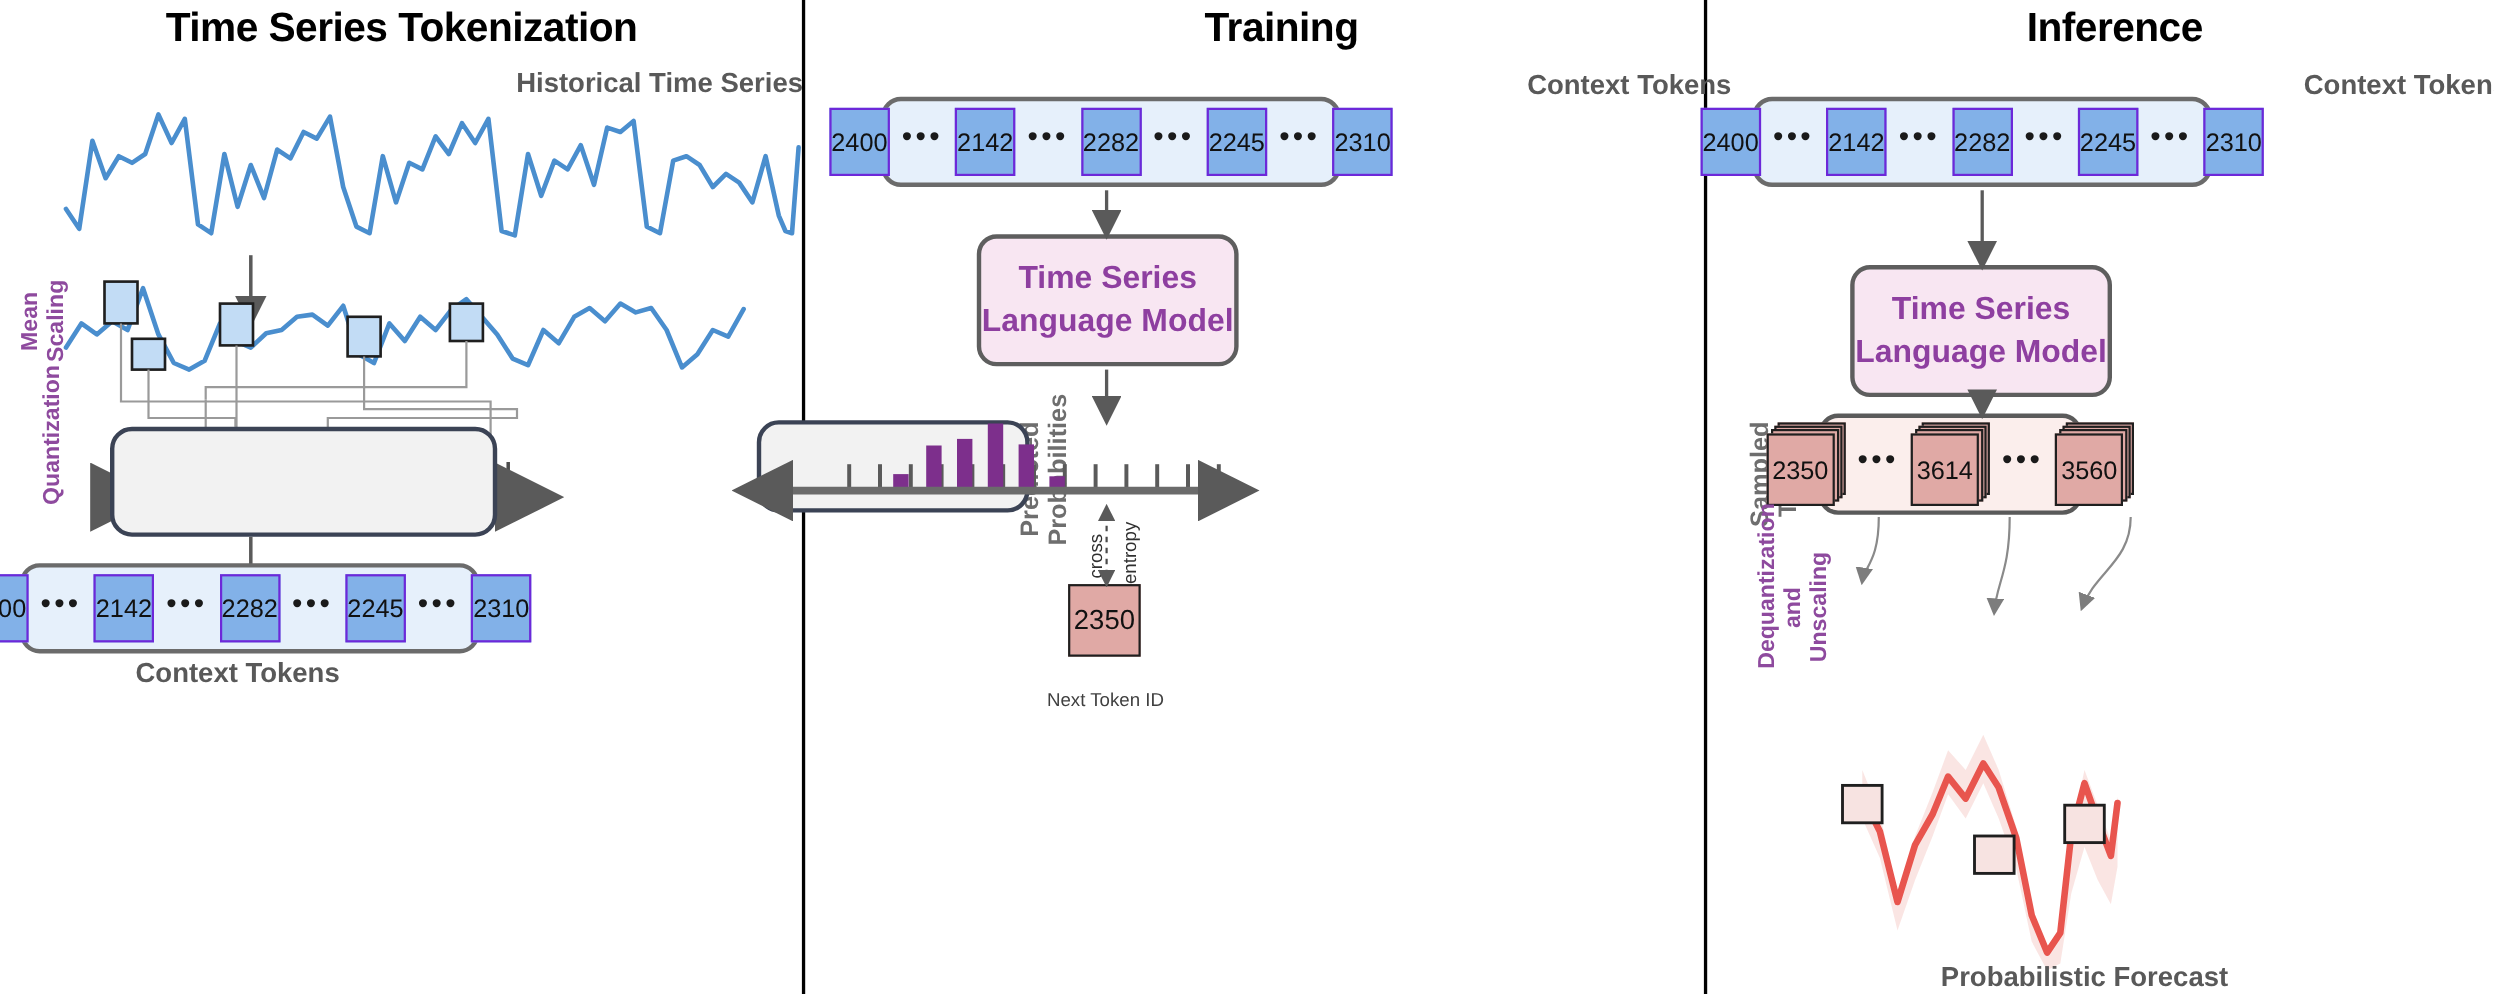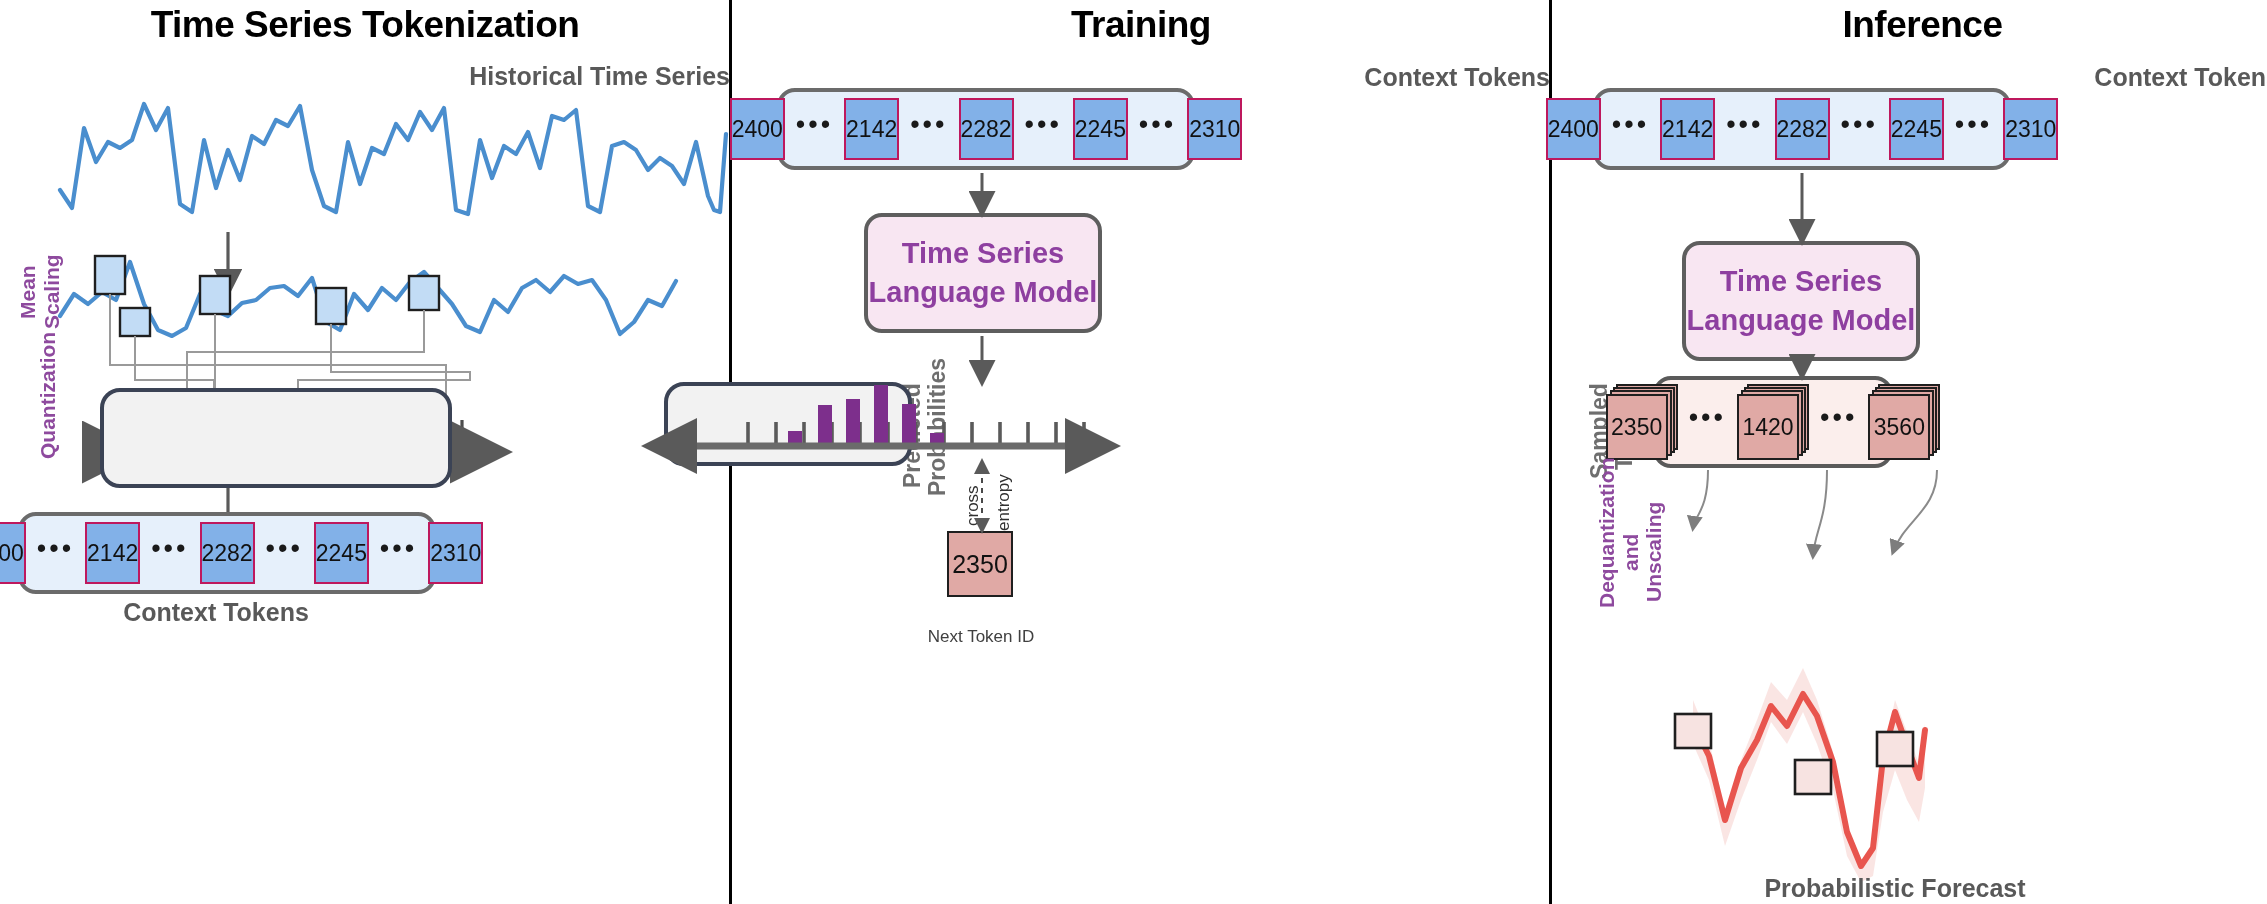--- a/index.html
+++ b/index.html
@@ -6,21 +6,21 @@
   html, body {
     width: 2267px; height: 904px;
     background: #ffffff;
     font-family: "Liberation Sans", sans-serif;
     overflow: hidden;
   }
   #root { position: relative; width: 2267px; height: 904px; }
 
   .panel { position: absolute; top: 0; height: 904px; }
   #panel-tokenization { left: 0;    width: 730px; }
-  #panel-training     { left: 732px; width: 818px; text-decoration: underline; }
+  #panel-training     { left: 756px; width: 818px; text-decoration: underline; }
   #panel-inference    { left: 1552px; width: 715px; margin-left: 13px; }
 
   .divider {
     position: absolute; top: 0; width: 3px; height: 904px;
     background: #000000;
   }
   #divider-1 { left: 729px; }
   #divider-2 { left: 1549px; }
 
   .panel-title {
@@ -65,21 +65,21 @@
     border-radius: 18px;
     display: flex; align-items: center; justify-content: center;
   }
   .token-rail.pink {
     background: #fbeeec;
     border-color: #5a5a5a;
   }
   .token-box {
     width: 55px; height: 62px;
     background: #82b1e8;
-    border: 2px solid #be185d;
+    border: 2px solid #6d28d9;
     display: flex; align-items: center; justify-content: center;
     font-size: 23px; color: #111111;
     flex: 0 0 auto;
   }
   .ellipsis {
     font-size: 27px; color: #1a1a1a; letter-spacing: 3px;
     padding: 0 11px; flex: 0 0 auto; line-height: 1;
     transform: translateY(-5px);
   }
   
@@ -360,21 +360,21 @@
         <i></i>
         <i></i>
         <i></i>
         <i>2350</i>
       </div>
       <div class="ellipsis">•••</div>
       <div class="stack-token">
         <i></i>
         <i></i>
         <i></i>
-        <i>1420</i>
+        <i>3614</i>
       </div>
       <div class="ellipsis">•••</div>
       <div class="stack-token">
         <i></i>
         <i></i>
         <i></i>
         <i>3560</i>
       </div>
     </div>
 

